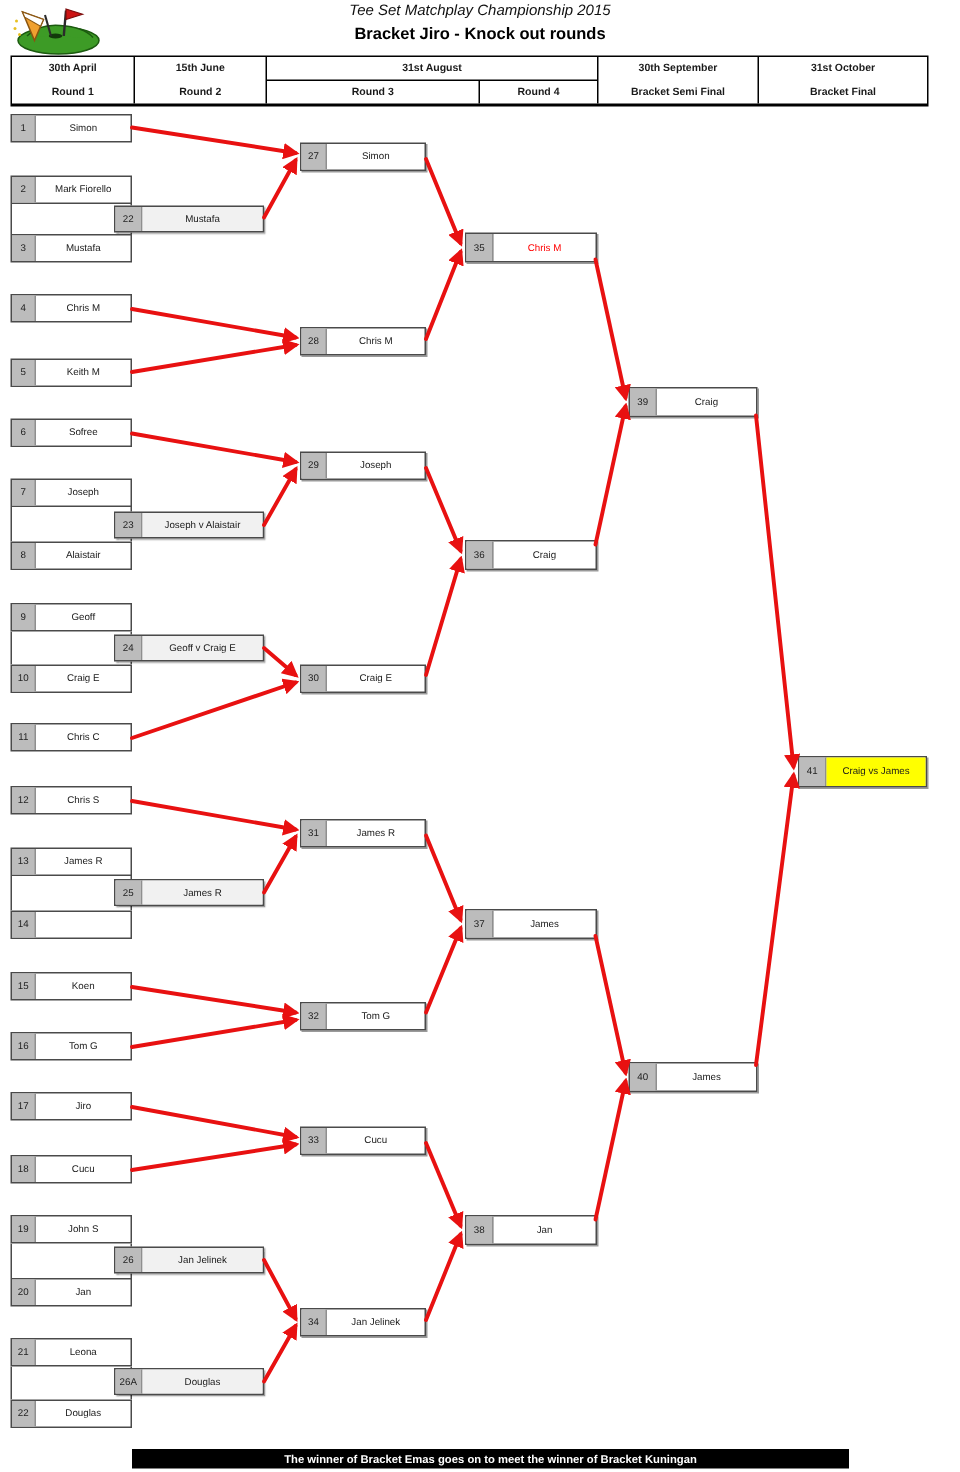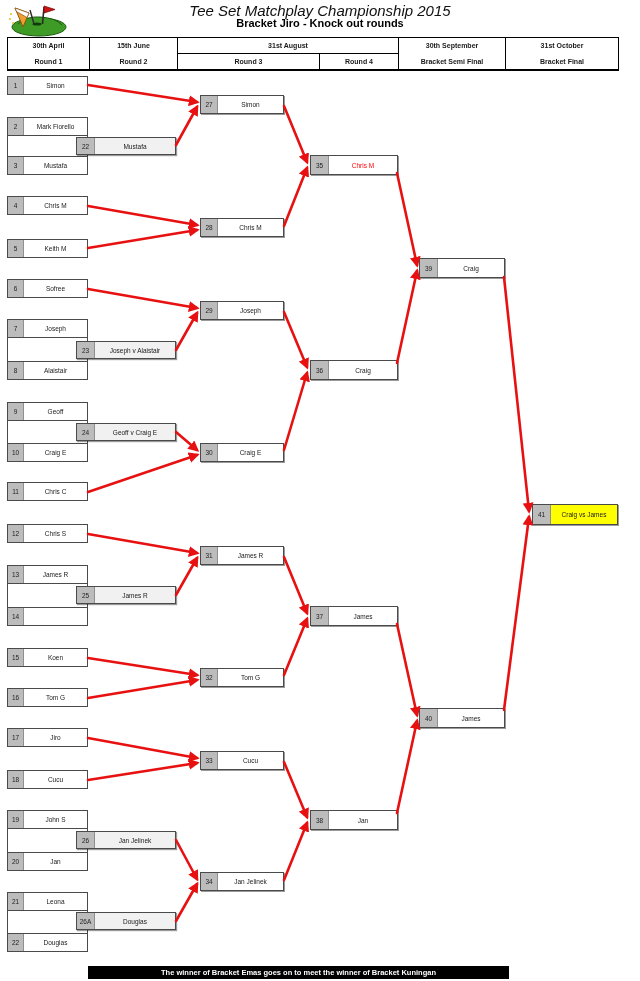--- a/index.html
+++ b/index.html
@@ -1,21 +1,21 @@
 <!DOCTYPE html>
 <html><head>
 <meta charset="utf-8">
 <style>
   html,body{margin:0;padding:0;background:#fff;}
   .page{position:relative;width:640px;height:981px;background:#ffffff;overflow:hidden;
         font-family:"Liberation Sans",sans-serif;color:#1a1a1a;}
 
   
   .title{position:absolute;left:0;right:0;top:2px;text-align:center;
-         font-size:15px;font-style:italic;font-weight:500;color:#111;}
+         font-size:10px;font-style:italic;font-weight:500;color:#111;}
   .subtitle{position:absolute;left:0;right:0;top:17px;text-align:center;
          font-size:11px;font-weight:bold;color:#000;}
 
   
   .htable{position:absolute;left:7px;top:37px;width:610px;height:31px;
           border:1px solid #000;border-bottom-width:2px;box-sizing:content-box;background:#fff;}
   .hc{position:absolute;top:0;bottom:0;display:flex;flex-direction:column;box-sizing:border-box;}
   .hc.bl{border-left:1px solid #000;}
   .hrow{flex:1;display:flex;align-items:center;justify-content:center;
         font-size:7px;font-weight:bold;white-space:nowrap;}
@@ -34,21 +34,21 @@
   .box.r2 .nm{background:#f1f1f1;}
   .box.r3,.box.r4,.box.sf,.box.f{box-shadow:1px 1px 0 #9a9a9a;}
   .box.f .nm{background:#ffff00;}
   .nm.red{color:#ff0000;}
 
   .pc{position:absolute;width:1px;background:#4a4a4a;}
 
   #arrows{position:absolute;left:0;top:0;pointer-events:none;z-index:4;}
   #boxes .box{z-index:2;}
 
-  .footer{position:absolute;left:88px;top:966px;width:421px;height:13px;background:#000;
+  .footer{position:absolute;left:88px;top:966px;width:478px;height:13px;background:#000;
           color:#fff;font-size:7.5px;font-weight:bold;display:flex;align-items:center;
           justify-content:center;white-space:nowrap;}
 
   .logo{position:absolute;left:6px;top:2px;}
 </style>
 </head>
 <body>
 
 <div class="page">
 

